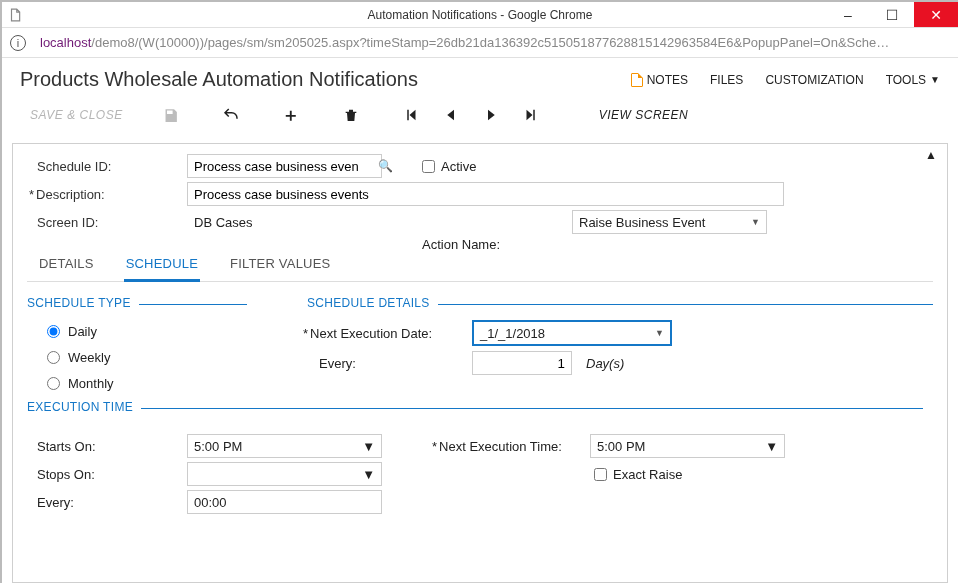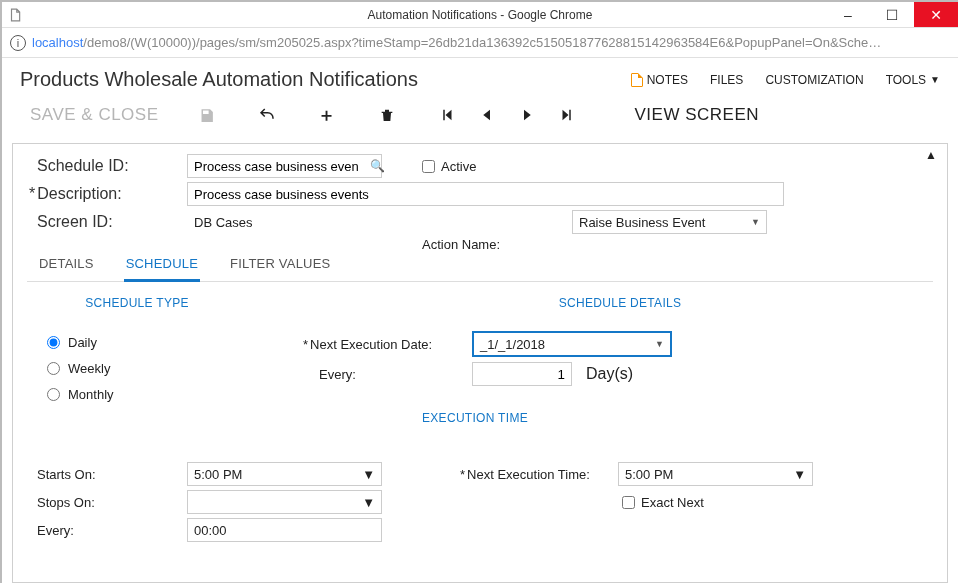--- a/index.html
+++ b/index.html
@@ -49,21 +49,21 @@
     font-size: 11px; color:#555;
     margin-right: 6px;
     flex: 0 0 auto;
   }
   .addrbar .url {
     flex: 1;
     font-size: 13px;
     white-space: nowrap; overflow: hidden; text-overflow: ellipsis;
     color: #888;
   }
-  .addrbar .url .host { color: #3b82f6; }
+  .addrbar .url .host { color: #701a75; margin-left: 8px; }
 
   
   .apphdr {
     display: flex; 
     padding: 10px 18px 4px 18px;
   }
   .apphdr .app-title { font-size: 20px; color: #333; }
   .apphdr .app-actions {
     margin-left: auto; display: flex; gap: 22px; align-items: center;
   }
@@ -77,84 +77,83 @@
     display: flex; align-items: center;
     padding: 6px 18px 10px 24px;
     gap: 8px;
   }
   .toolbar .tb-btn {
     width: 32px; height: 28px;
     display:flex; align-items:center; justify-content:center;
     font-size: 18px; color:#222;
   }
   .toolbar .tb-text {
-    font-size: 17px; letter-spacing: .5px;
-    padding: 0 4px; color:#222;
+    font-size: 12px; letter-spacing: .5px;
+    padding: 0 4px; color:#222;font-style:italic;
   }
   .toolbar .tb-text.disabled { color:#b5b5b5; }
   .toolbar .save-icon { color:#b5b5b5; }
   .toolbar .sp { width: 12px; }
   .toolbar .nav svg { width: 18px; height: 18px; }
 
   
   .card {
     margin: 4px 10px 10px 10px;
     border: 1px solid #cfcfcf;
     padding: 8px 14px 16px 14px;
     position: relative;
     height: 440px;
   }
   .card .collapse-caret {
     position:absolute; right:10px; top:4px;
     font-size: 12px;
   }
 
   .form-row { display:flex; align-items:center; height: 28px; }
-  .form-row .lbl { width: 160px; font-size: 16px; color:#333; padding-left: 10px;}
+  .form-row .lbl { width: 160px; font-size: 13px; color:#333; padding-left: 10px;}
   .form-row .lbl .req { margin-left:-8px; margin-right:2px; }
 
   .txt {
     height: 24px; border: 1px solid #ccc;
     padding: 2px 6px; font-size: 13px;
     background: #fff;
     display:flex; align-items:center;
   }
   .txt input { border:none; outline:none; flex:1; font: inherit; background: transparent; }
-  .txt.lookup { width: 195px; justify-content:space-between;}
+  .txt.lookup { width: 195px; justify-content:space-between;gap:8px;}
   .txt.lookup .mag { font-size: 12px; }
   .txt.wide { width: 597px; }
   .txt.readonly { border-color: transparent; }
   .sel { width: 195px; height:24px; border:1px solid #ccc; display:flex;align-items:center;justify-content:space-between;padding:0 6px;}
   .sel .caret{font-size:9px;color:#555;}
   .chk { display:flex; align-items:center; gap:6px; font-size:13px;}
 
   
   .section-area { display:flex; gap: 60px; margin-top: 14px; }
   .section-col { }
   .section-title {
     color: #1477c7;
     font-size: 12px;
     letter-spacing: .3px;
     display:flex; align-items:center; gap:8px; margin-bottom:8px;
     white-space: nowrap;
-    flex-direction: column;
   }
   .section-title .line { flex:1; border-top: 1px solid #1477c7; margin-top:2px;}
   .section-title.full { margin-right: 10px; justify-content: flex-end;}
   .radio-row{ display:flex; align-items:center; gap:8px; height:26px; padding-left:20px; font-size:13px;}
 
   .sched-row{ display:flex; align-items:center; height:30px; }
   .sched-row .slbl{ width:165px; padding-left:4px; font-size:13px;}
   .sched-row .slbl .req{ margin-left:-8px; margin-right:2px; }
   .datebox{ width:200px; height:26px; border:2px solid #1477c7; display:flex;align-items:center;justify-content:space-between;padding:4px 6px;}
   .numbox{ width:100px; height:24px; border:1px solid #ccc; padding:0 6px; text-align:right;}
   .fine-row{display:flex;align-items:center;gap:14px;}
-  .unit{font-size:16px;}
-
-  .exec-grid { display:flex; gap:76px; margin-top:24px;}
+  .unit{font-size:13px;font-style:italic;}
+
+  .exec-grid { display:flex; gap:48px; margin-top:18px;}
   .exec-col .erow{ display:flex; align-items:center; height:28px;}
   .exec-col .elbl{ width:160px; padding-left:10px; font-size:13px;}
   .exec-col .elbl .req{ margin-left:-8px; margin-right:2px; }
   .timebox{ width:195px; height:24px; border:1px solid #ccc; display:flex;align-items:center;justify-content:space-between;padding:0 6px;}
   .exactrow{ padding-left: 164px; }
 
   
   .tabs { display:flex; gap:28px; border-bottom:1px solid #ddd; margin-top:14px; padding-left:10px;}
   .tab { font-size:13px; color:#555; padding:6px 2px 8px 2px; letter-spacing:.2px;}
   .tab.active { color:#1477c7; border-bottom: 3px solid #1477c7; margin-bottom:-1px;}
@@ -365,19 +364,19 @@
       <div class="erow">
         <div class="elbl"><span class="req">*</span><span>Next Execution Time:</span></div>
         <div class="timebox">
           <span>5:00 PM</span>
           <span class="caret">▼</span>
         </div>
       </div>
       <div class="erow exactrow">
         <label class="chk">
           <input type="checkbox" style="">
-          <span>Exact Next</span>
+          <span>Exact Raise</span>
         </label>
       </div>
     </div>
   </div>
 
 </div>
 
 </body></html>

